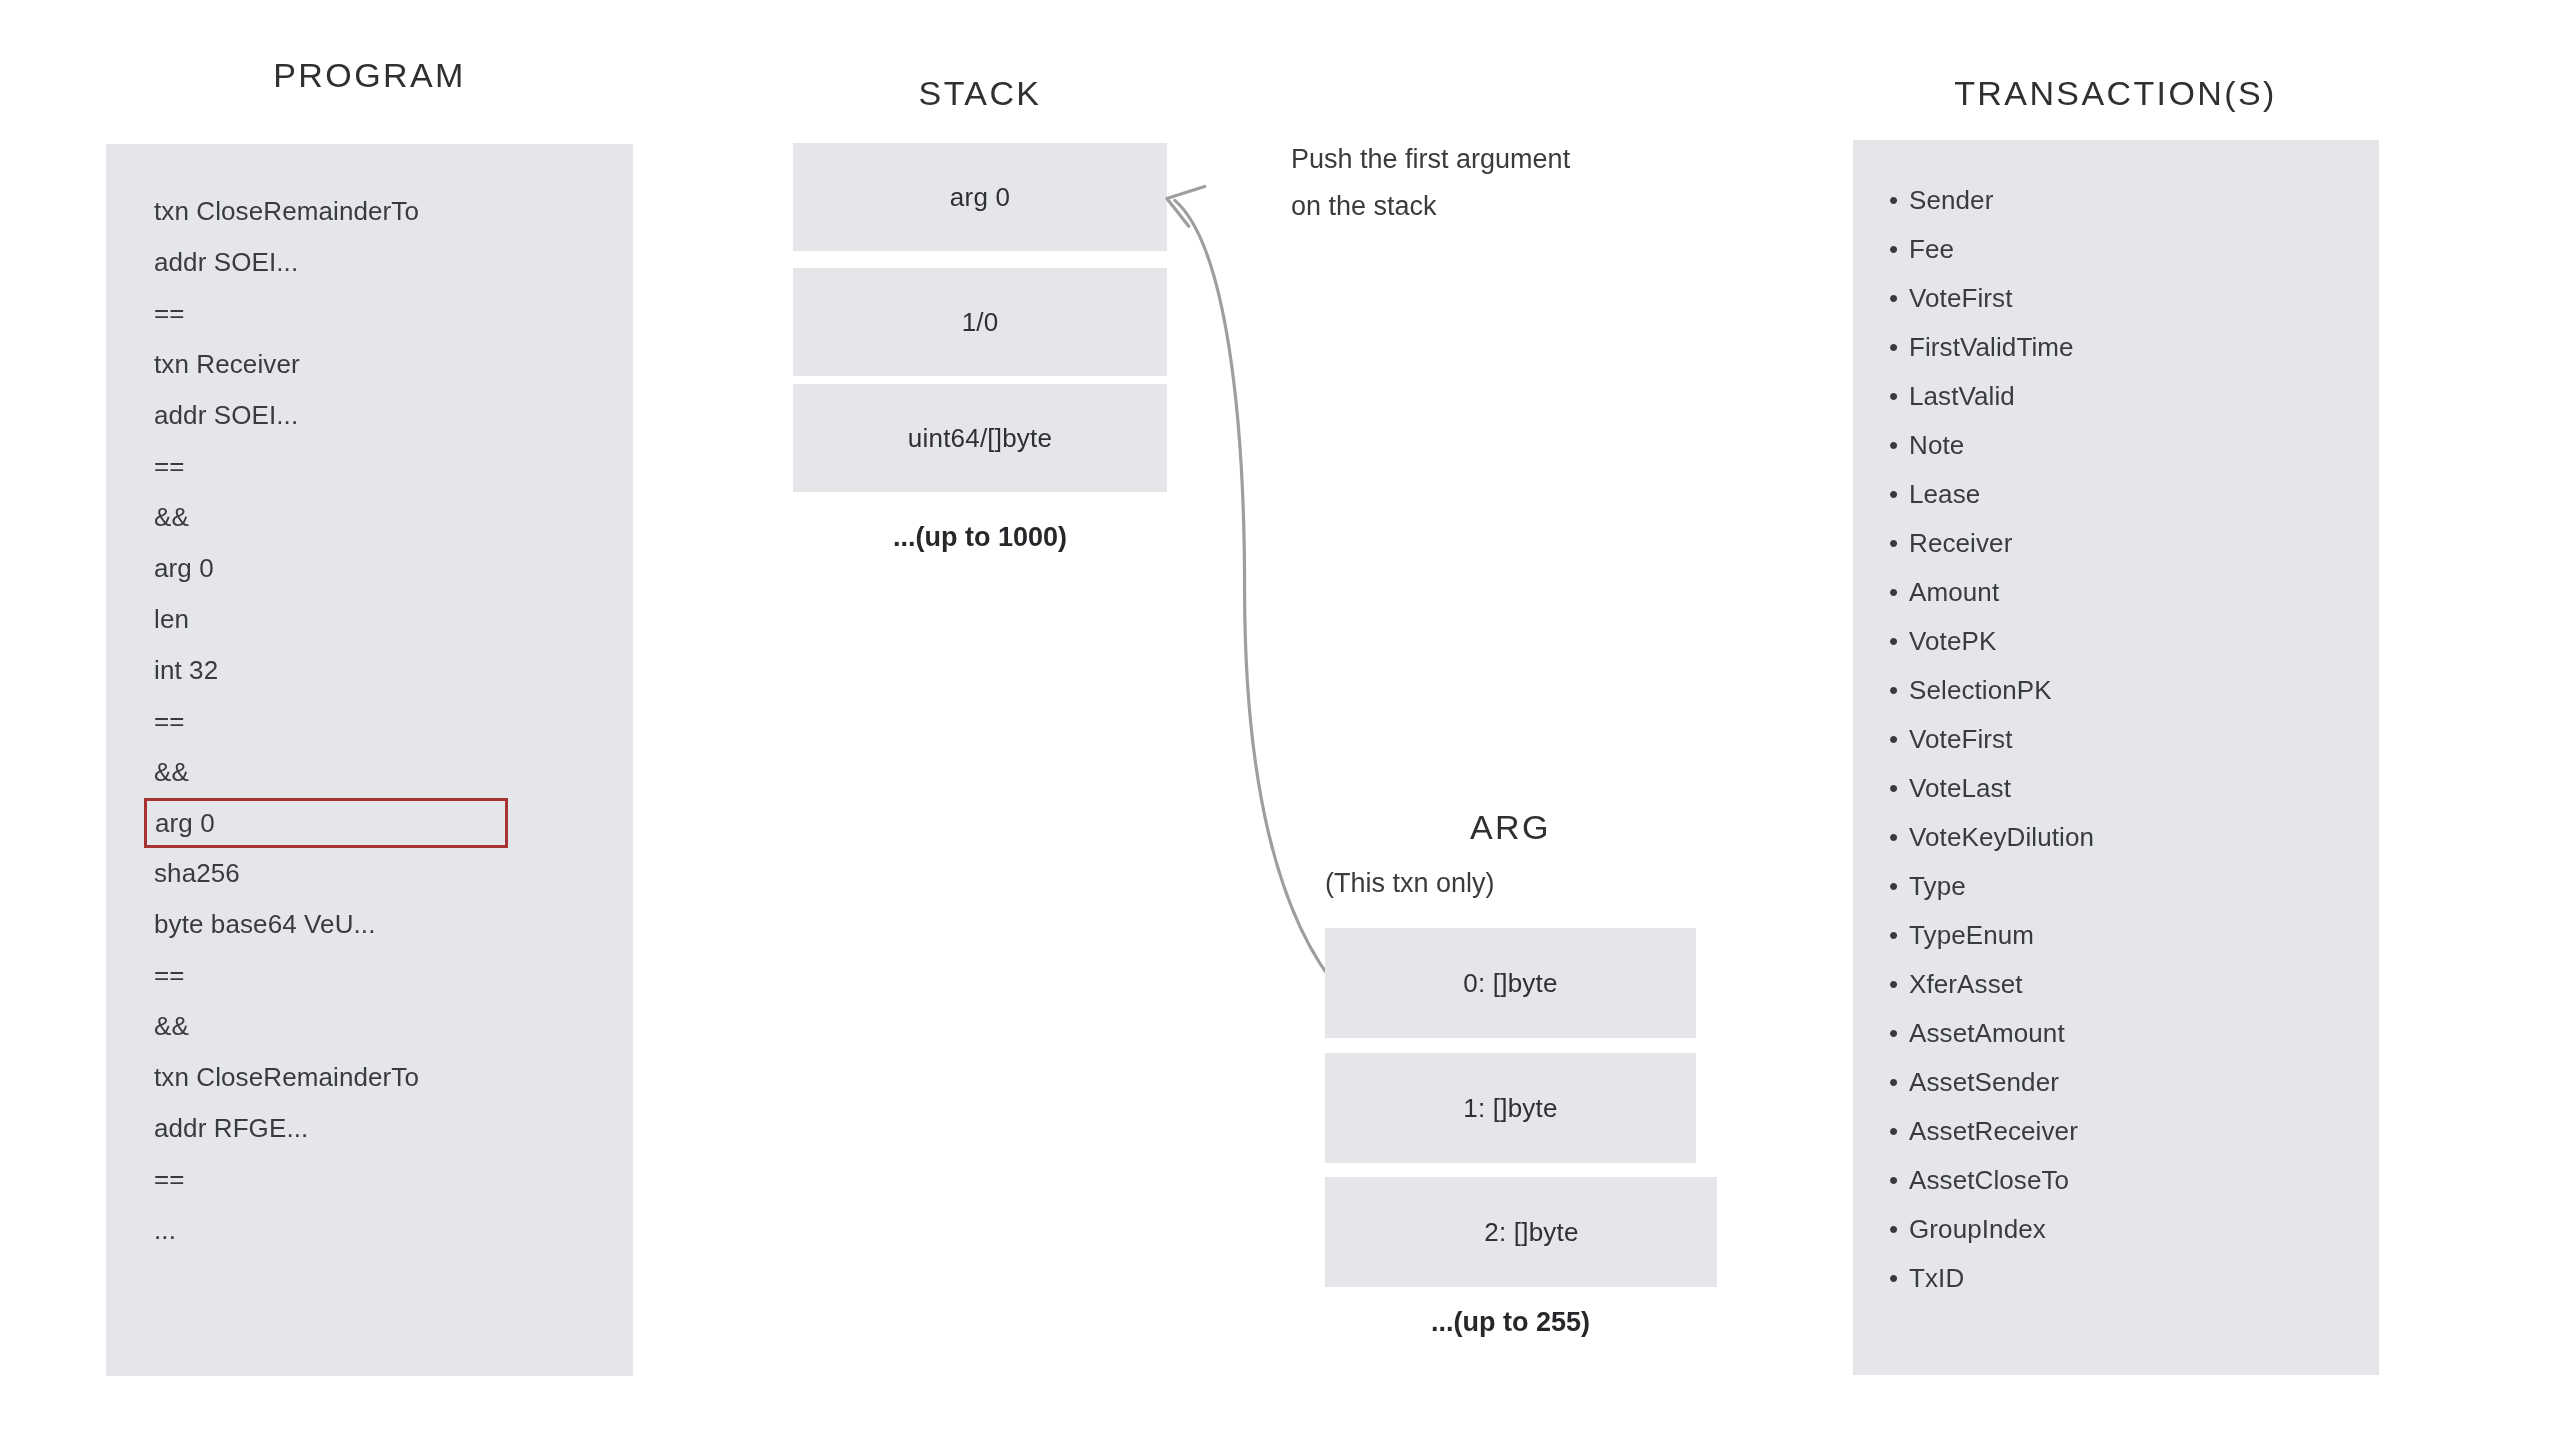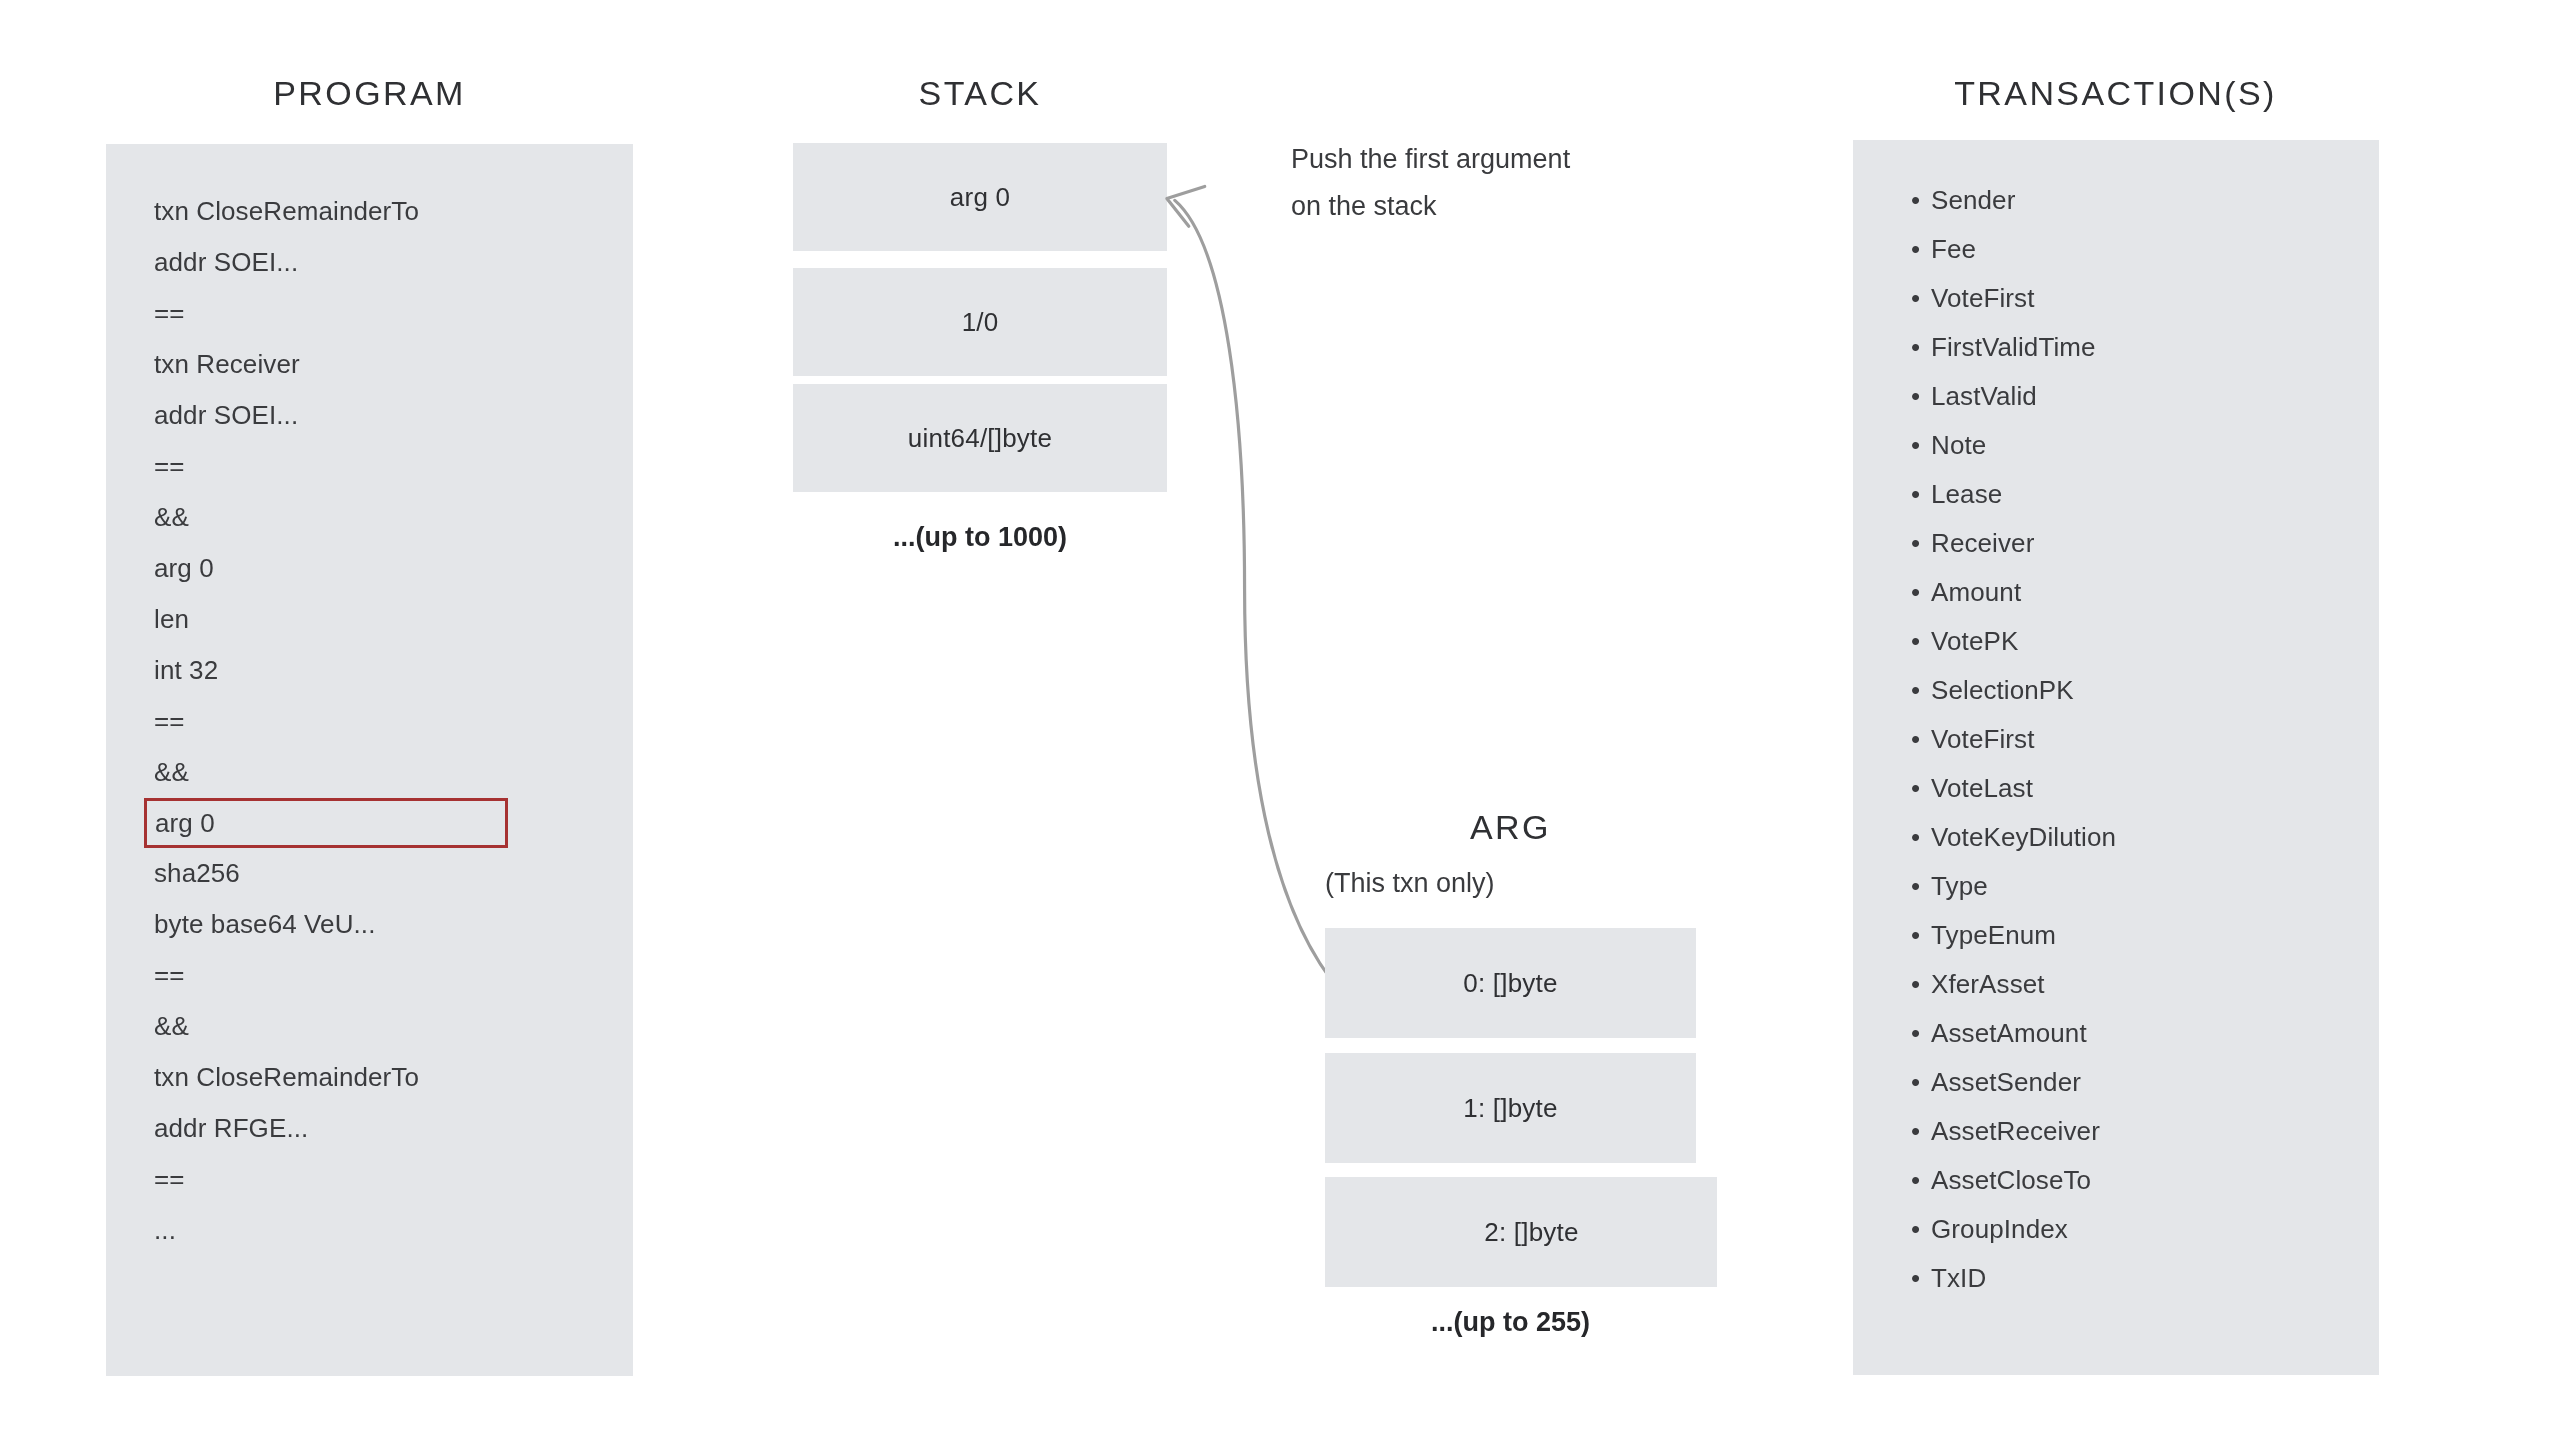--- a/index.html
+++ b/index.html
@@ -137,34 +137,33 @@
     top: 176px;
     width: 479px;
   }
   .txn-item {
     height: 49px;
     line-height: 49px;
     font-size: 26px;
     color: #3a3b3e;
     white-space: nowrap;
     letter-spacing: 0.1px;
-    margin-left: 22px;
   }
   .txn-item .bullet {
     display: inline-block;
     width: 20px;
     color: #3a3b3e;
   }
 </style>
 </head>
 <body>
 
 <div id="canvas">
 
-  <div class="col-title" id="program-title" style="left:106px; top:74px; width:527px;">PROGRAM</div>
+  <div class="col-title" id="program-title" style="left:106px; top:56px; width:527px;">PROGRAM</div>
 
   <div class="panel" id="program-panel"></div>
 
   <div id="program-lines">
       <div class="prog-line">txn CloseRemainderTo</div>
       <div class="prog-line">addr SOEI...</div>
       <div class="prog-line">==</div>
       <div class="prog-line">txn Receiver</div>
       <div class="prog-line">addr SOEI...</div>
       <div class="prog-line">==</div>

